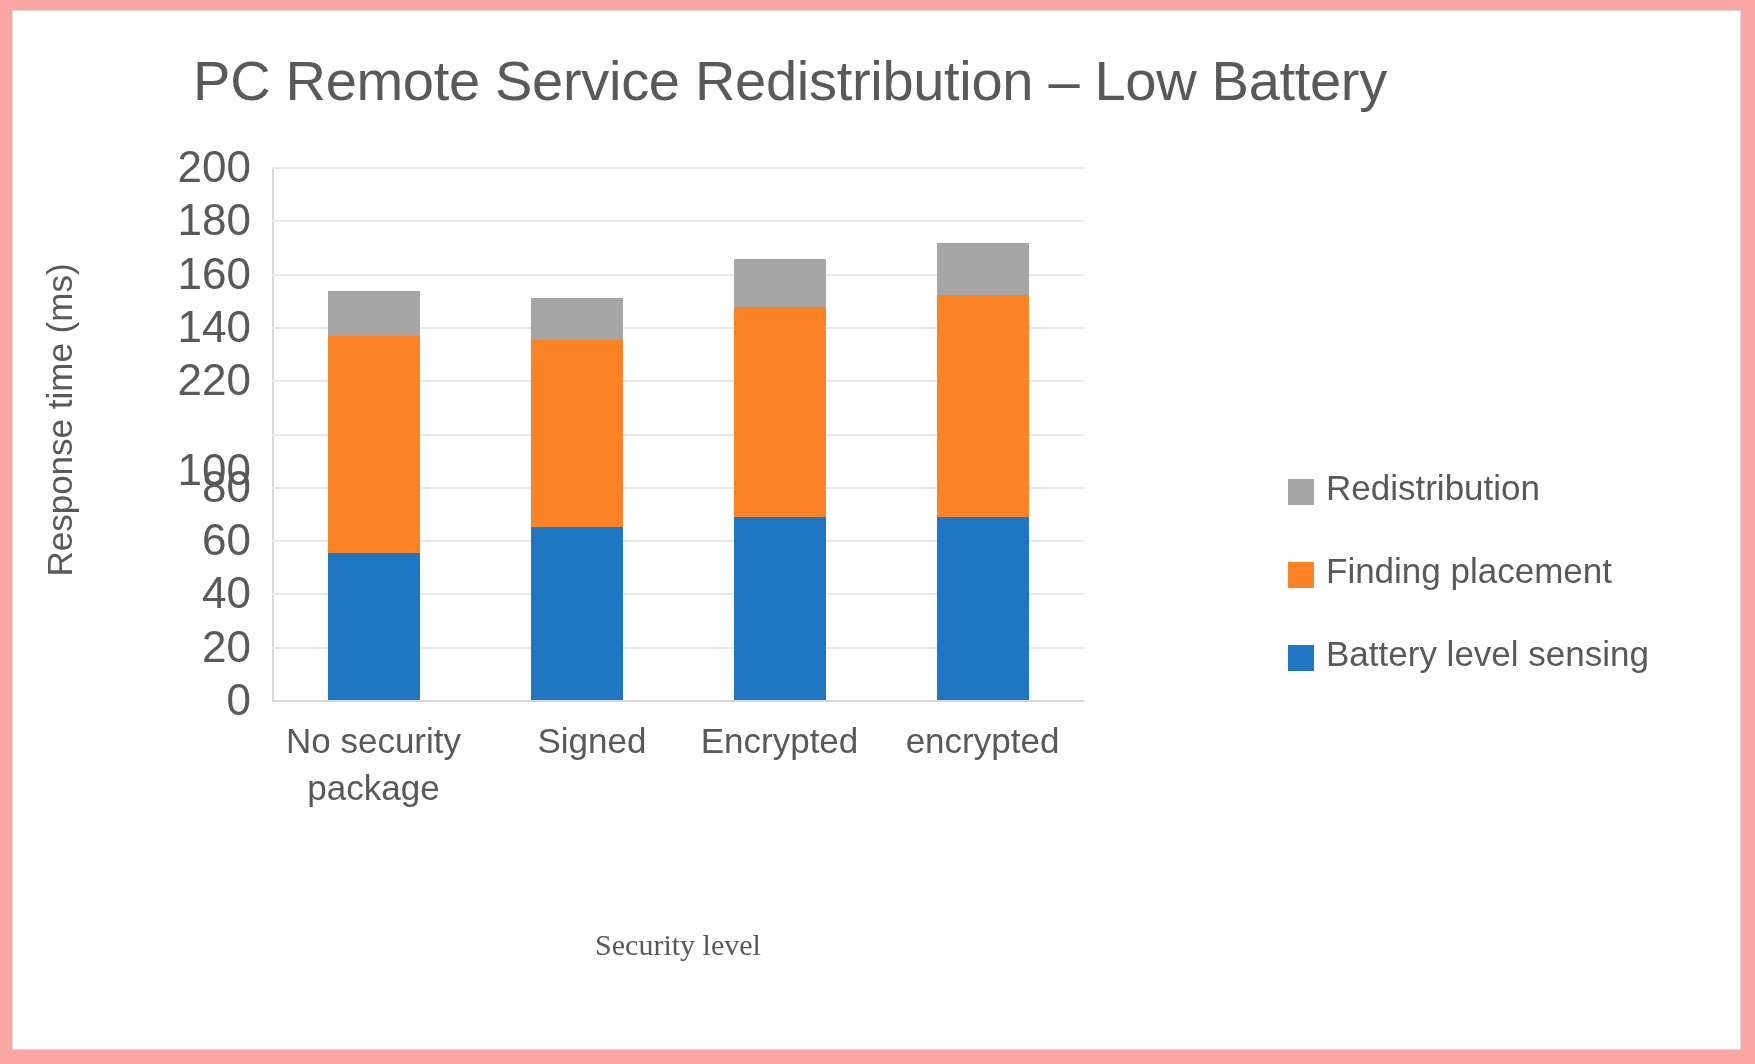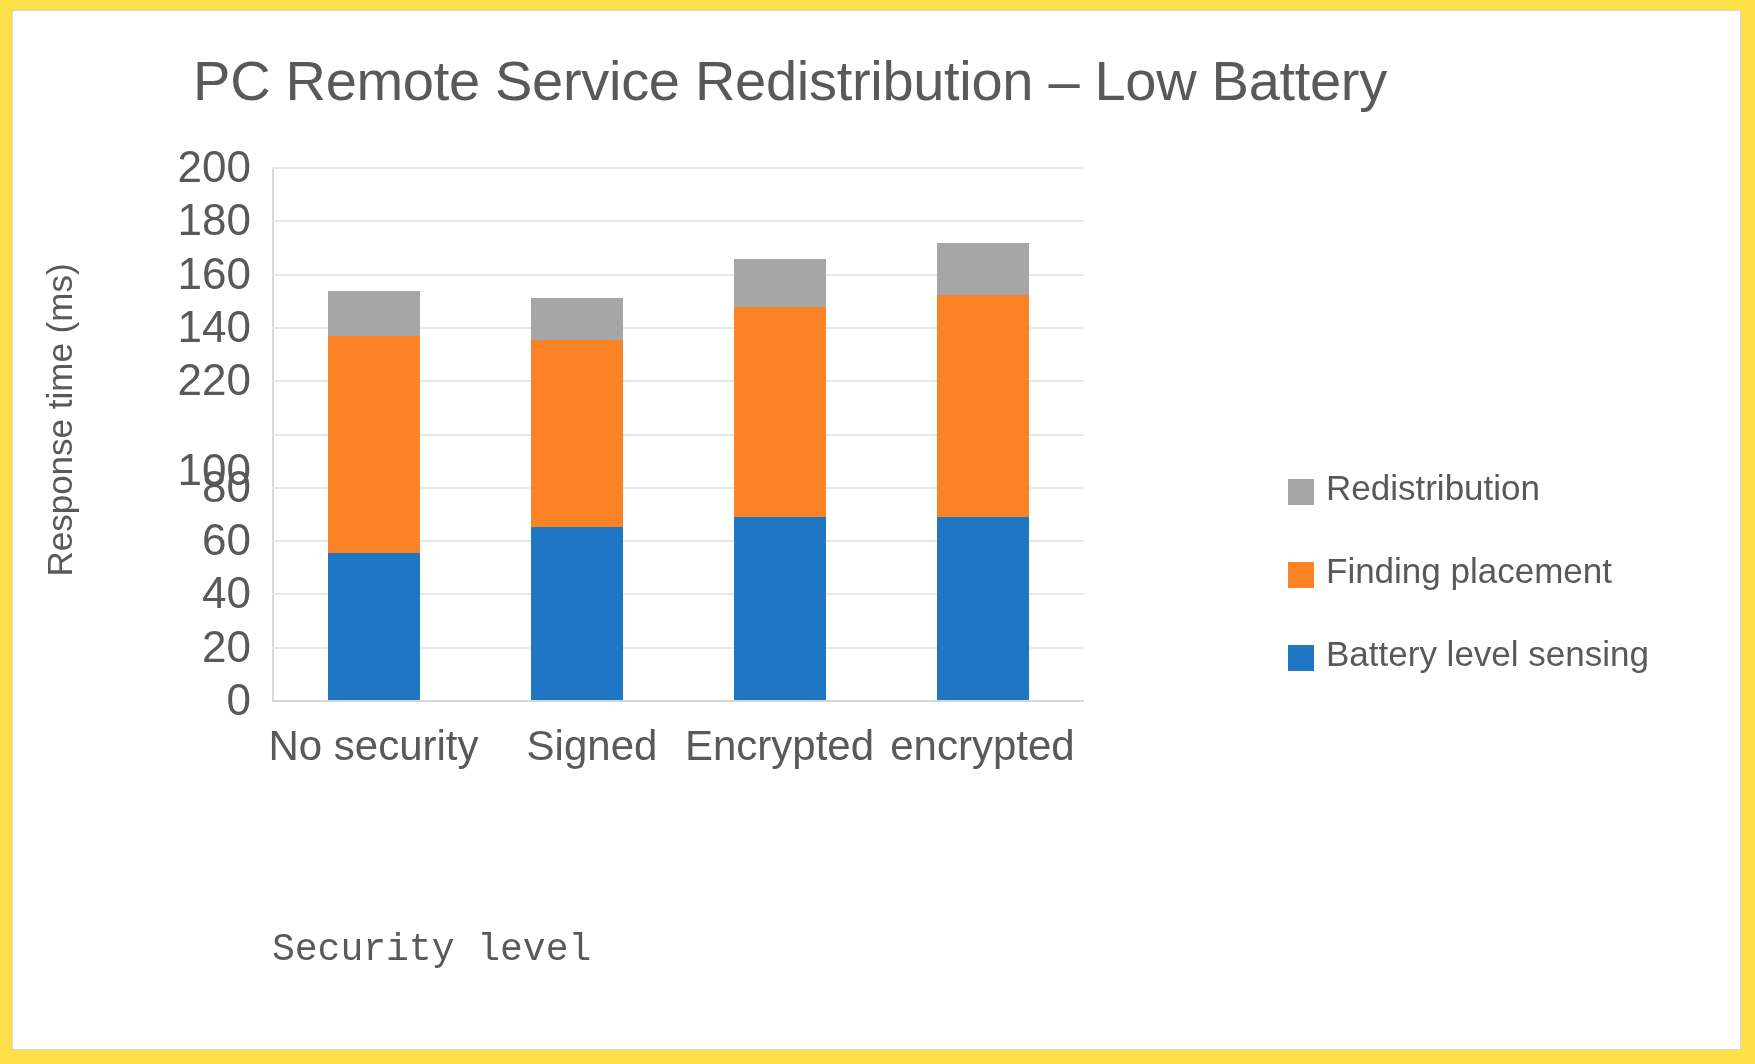--- a/index.html
+++ b/index.html
@@ -8,21 +8,21 @@
     padding: 0;
     background: #ffffff;
   }
   body {
     font-family: "Liberation Sans", sans-serif;
   }
   #figure {
     position: relative;
     width: 1755px;
     height: 1064px;
-    background: #fde047;
+    background: #fca5a5;
     box-sizing: border-box;
     overflow: hidden;
   }
   .frame {
     position: absolute;
     left: 12px;
     top: 10px;
     width: 1729px;
     height: 1040px;
     border: 1px solid #d9d9d9;
@@ -108,34 +108,35 @@
     left: 272px;
     top: 718px;
     width: 812px;
     height: 120px;
   }
   .xlabel {
     position: absolute;
     top: 0;
     width: 230px;
     text-align: center;
-    font-size: 42px;
+    font-size: 35px;
     color: #595959;
     line-height: 1.33;
     font-family: "Liberation Sans", sans-serif;
   }
 
   .axis-title-x {
     position: absolute;
     left: 272px;
     top: 928px;
     width: 812px;
-    font-size: 38px;
-    color: #595959;
-    font-family: Liberation Mono, monospace;
+    text-align: center;
+    font-size: 30px;
+    color: #595959;
+    font-family: Liberation Serif, serif;
   }
   .axis-title-y {
     position: absolute;
     left: -160px;
     top: 400px;
     width: 440px;
     text-align: center;
     font-size: 35px;
     color: #595959;
     transform: rotate(-90deg);
@@ -224,20 +225,21 @@
       <div class="bar" style="left: 664.5px; height: 533px;">
         <div class="seg blue" style="height: 182.553px; bottom: 0px; background: rgb(31, 119, 196);"></div>
         <div class="seg orange" style="height: 222.528px; bottom: 182.553px; background: rgb(251, 131, 37);"></div>
         <div class="seg gray" style="height: 51.9675px; bottom: 405.08px; background: rgb(166, 166, 166);"></div>
       </div>
     </div>
 
   <div class="xlabels" id="xlabels">
       <div class="xlabel" style="left: -13.5px;">
         <div>No security</div>
+        <div>package</div>
       </div>
       <div class="xlabel" style="left: 205px;">
         <div>Signed</div>
       </div>
       <div class="xlabel" style="left: 392.5px;">
         <div>Encrypted</div>
       </div>
       <div class="xlabel" style="left: 595.5px;">
         <div>encrypted</div>
       </div>

